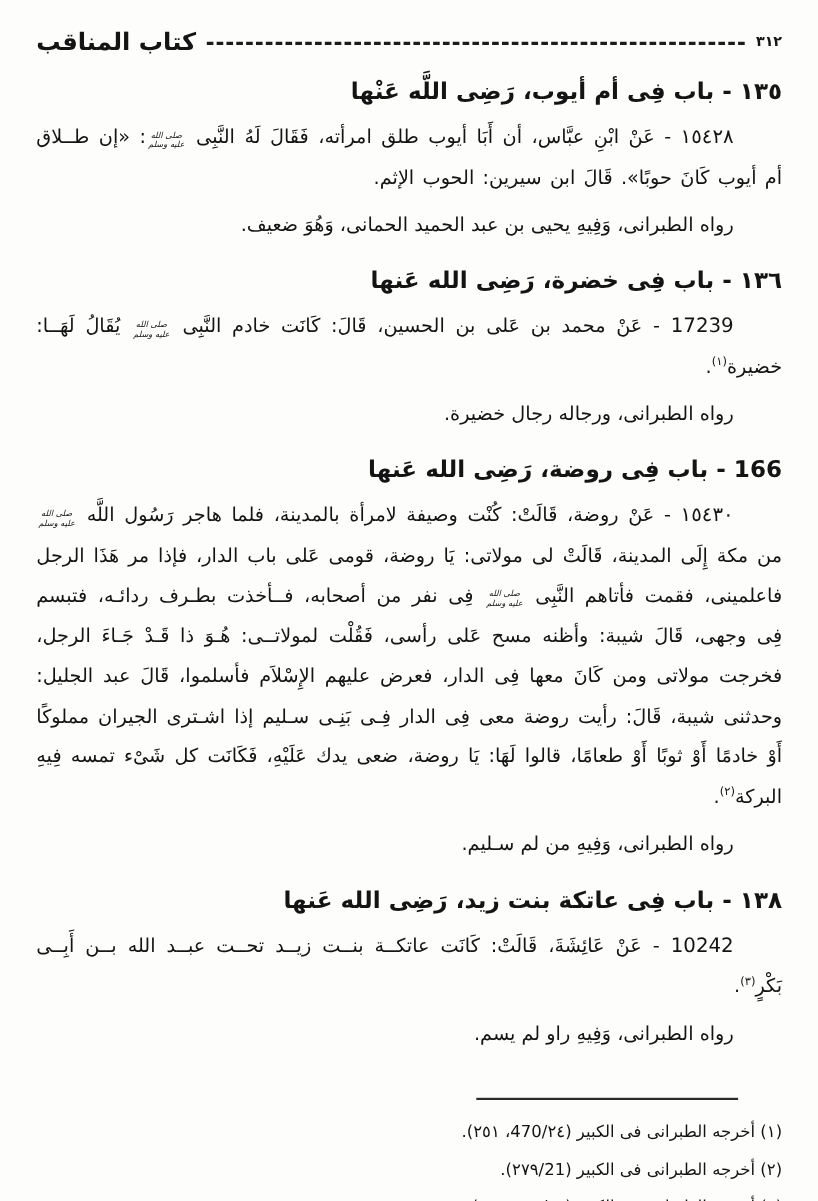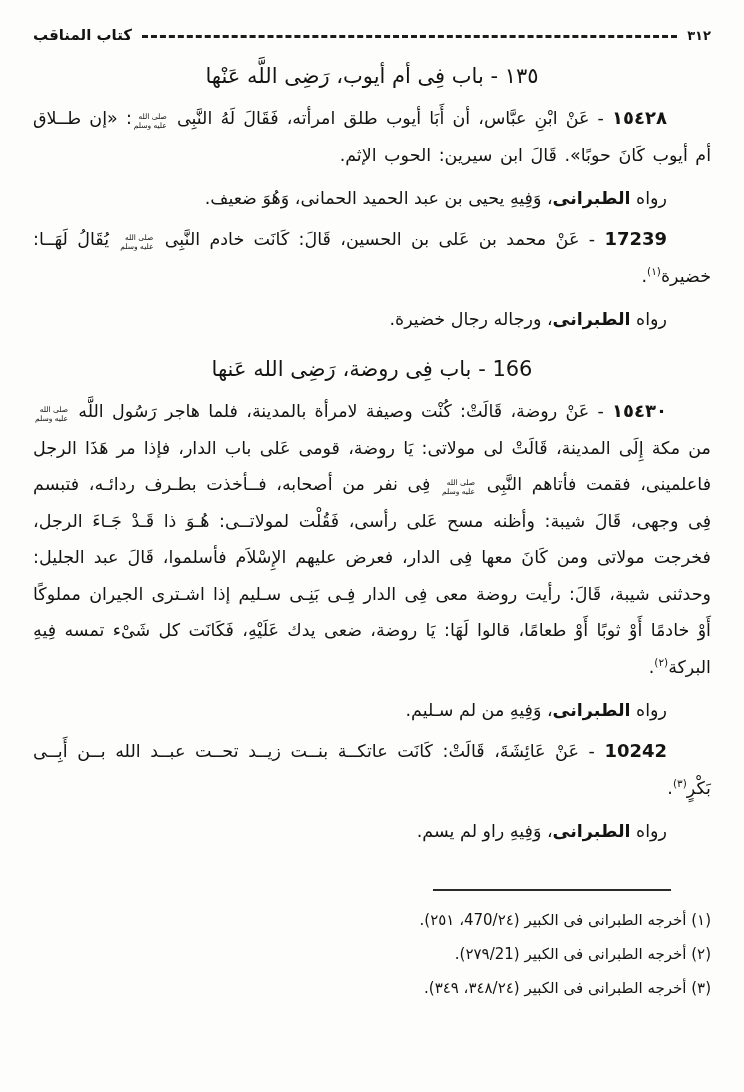--- a/index.html
+++ b/index.html
@@ -8,37 +8,37 @@
     width:744px;height:1092px;box-sizing:border-box;
     background:#fdfdfb;color:#141414;
     font-family:"DejaVu Sans",sans-serif;
     direction:rtl;
     padding:26px 33px 0 33px;
   }
   
   .header{display:flex;align-items:center;font-weight:700;font-size:17px;}
   .pagenum{white-space:nowrap;letter-spacing:2px;font-size:13px;}
   .dashes{flex:1;height:0;border-top:3px dashed #1c1c1c;margin:0 10px;position:relative;top:1px;}
-  .booktitle{white-space:nowrap;font-size:15px;}
+  .booktitle{white-space:nowrap;font-size:22px;}
   
-  .bab{font-weight:400;font-size:21px;text-align:center;margin:17px 0 9px;line-height:30px;}
+  .bab{font-weight:700;font-size:21px;margin:17px 0 9px;line-height:30px;}
   
   p.hadith{
     font-size:17.5px;line-height:36.5px;text-align:justify;
     margin:5px 0;text-indent:44px;word-spacing:2px;
   }
   p.tail{font-size:17.5px;line-height:36px;margin:7px 0 4px;text-indent:44px;}
-  .hnum{font-weight:700;letter-spacing:2px;font-size:18px;}
-  .emph{font-weight:700;}
+  .hnum{font-weight:400;letter-spacing:2px;font-size:18px;}
+  .emph{font-weight:400;}
   .fref{font-size:10.5px;vertical-align:7px;line-height:0;}
   
   .saws{
-    display:inline-block;font-size:7.5px;line-height:1.15;
+    display:inline-block;font-size:7.5px;line-height:1.15;text-align:center;
     vertical-align:-4px;margin:0 2px;font-weight:400;letter-spacing:0;
-    text-indent:0;word-spacing:0;
+    text-indent:0;word-spacing:0;font-style:italic;
   }
   
   .fnrule{width:238px;height:0;border:none;border-top:2px solid #2a2a2a;margin:40px 40px 12px 0;}
   .footnotes{font-size:15px;line-height:34px;}
   .footnote{margin:0;}
 </style>
 </head>
 <body>
 
 <div class="page">
@@ -46,27 +46,29 @@
   <div class="header">
     <span class="pagenum">٣١٢</span>
     <span class="dashes"></span>
     <span class="booktitle">كتاب المناقب</span>
   </div>
 
   <h2 class="bab">١٣٥ - باب فِى أم أيوب، رَضِى اللَّه عَنْها</h2>
   <p class="hadith"><span class="hnum">١٥٤٢٨</span><span class="ar-rich"> - عَنْ ابْنِ عبَّاس، أن أَبَا أيوب طلق امرأته، فَقَالَ لَهُ النَّبِى <span class="saws">صلى الله<br>عليه وسلم</span>: «إن طــلاق أم أيوب كَانَ حوبًا». قَالَ ابن سيرين: الحوب الإثم.</span><sup class="fref"></sup><span></span></p>
   <p class="tail"><span>رواه </span><span class="emph">الطبرانى</span><span>، وَفِيهِ يحيى بن عبد الحميد الحمانى، وَهُوَ ضعيف.</span></p>
 
+  <h2 class="bab">١٣٦ - باب فِى خضرة، رَضِى الله عَنها</h2>
   <p class="hadith"><span class="hnum">17239</span><span class="ar-rich"> - عَنْ محمد بن عَلى بن الحسين، قَالَ: كَانَت خادم النَّبِى <span class="saws">صلى الله<br>عليه وسلم</span> يُقَالُ لَهَــا: خضيرة</span><sup class="fref">(١)</sup><span>.</span></p>
   <p class="tail"><span>رواه </span><span class="emph">الطبرانى</span><span>، ورجاله رجال خضيرة.</span></p>
 
   <h2 class="bab">166 - باب فِى روضة، رَضِى الله عَنها</h2>
   <p class="hadith"><span class="hnum">١٥٤٣٠</span><span class="ar-rich"> - عَنْ روضة، قَالَتْ: كُنْت وصيفة لامرأة بالمدينة، فلما هاجر رَسُول اللَّه <span class="saws">صلى الله<br>عليه وسلم</span> من مكة إِلَى المدينة، قَالَتْ لى مولاتى: يَا روضة، قومى عَلى باب الدار، فإذا مر هَذَا الرجل فاعلمينى، فقمت فأتاهم النَّبِى <span class="saws">صلى الله<br>عليه وسلم</span> فِى نفر من أصحابه، فــأخذت بطـرف ردائـه، فتبسم فِى وجهى، قَالَ شيبة: وأظنه مسح عَلى رأسى، فَقُلْت لمولاتــى: هُـوَ ذا قَـدْ جَـاءَ الرجل، فخرجت مولاتى ومن كَانَ معها فِى الدار، فعرض عليهم الإِسْلاَم فأسلموا، قَالَ عبد الجليل: وحدثنى شيبة، قَالَ: رأيت روضة معى فِى الدار فِـى بَنِـى سـليم إذا اشـترى الجيران مملوكًا أَوْ خادمًا أَوْ ثوبًا أَوْ طعامًا، قالوا لَهَا: يَا روضة، ضعى يدك عَلَيْهِ، فَكَانَت كل شَىْء تمسه فِيهِ البركة</span><sup class="fref">(٢)</sup><span>.</span></p>
   <p class="tail"><span>رواه </span><span class="emph">الطبرانى</span><span>، وَفِيهِ من لم سـليم.</span></p>
 
+  <h2 class="bab">١٣٨ - باب فِى عاتكة بنت زيد، رَضِى الله عَنها</h2>
   <p class="hadith"><span class="hnum">10242</span><span class="ar-rich"> - عَنْ عَائِشَةَ، قَالَتْ: كَانَت عاتكــة بنــت زيــد تحــت عبــد الله بــن أَبِــى بَكْرٍ</span><sup class="fref">(٣)</sup><span>.</span></p>
   <p class="tail"><span>رواه </span><span class="emph">الطبرانى</span><span>، وَفِيهِ راو لم يسم.</span></p>
 
   <hr class="fnrule">
   <div class="footnotes">
     <p class="footnote">(١) أخرجه الطبرانى فى الكبير (470/٢٤، ٢٥١).</p>
     <p class="footnote">(٢) أخرجه الطبرانى فى الكبير (٢٧٩/21).</p>
     <p class="footnote">(٣) أخرجه الطبرانى فى الكبير (٣٤٨/٢٤، ٣٤٩).</p>
   </div>
 

